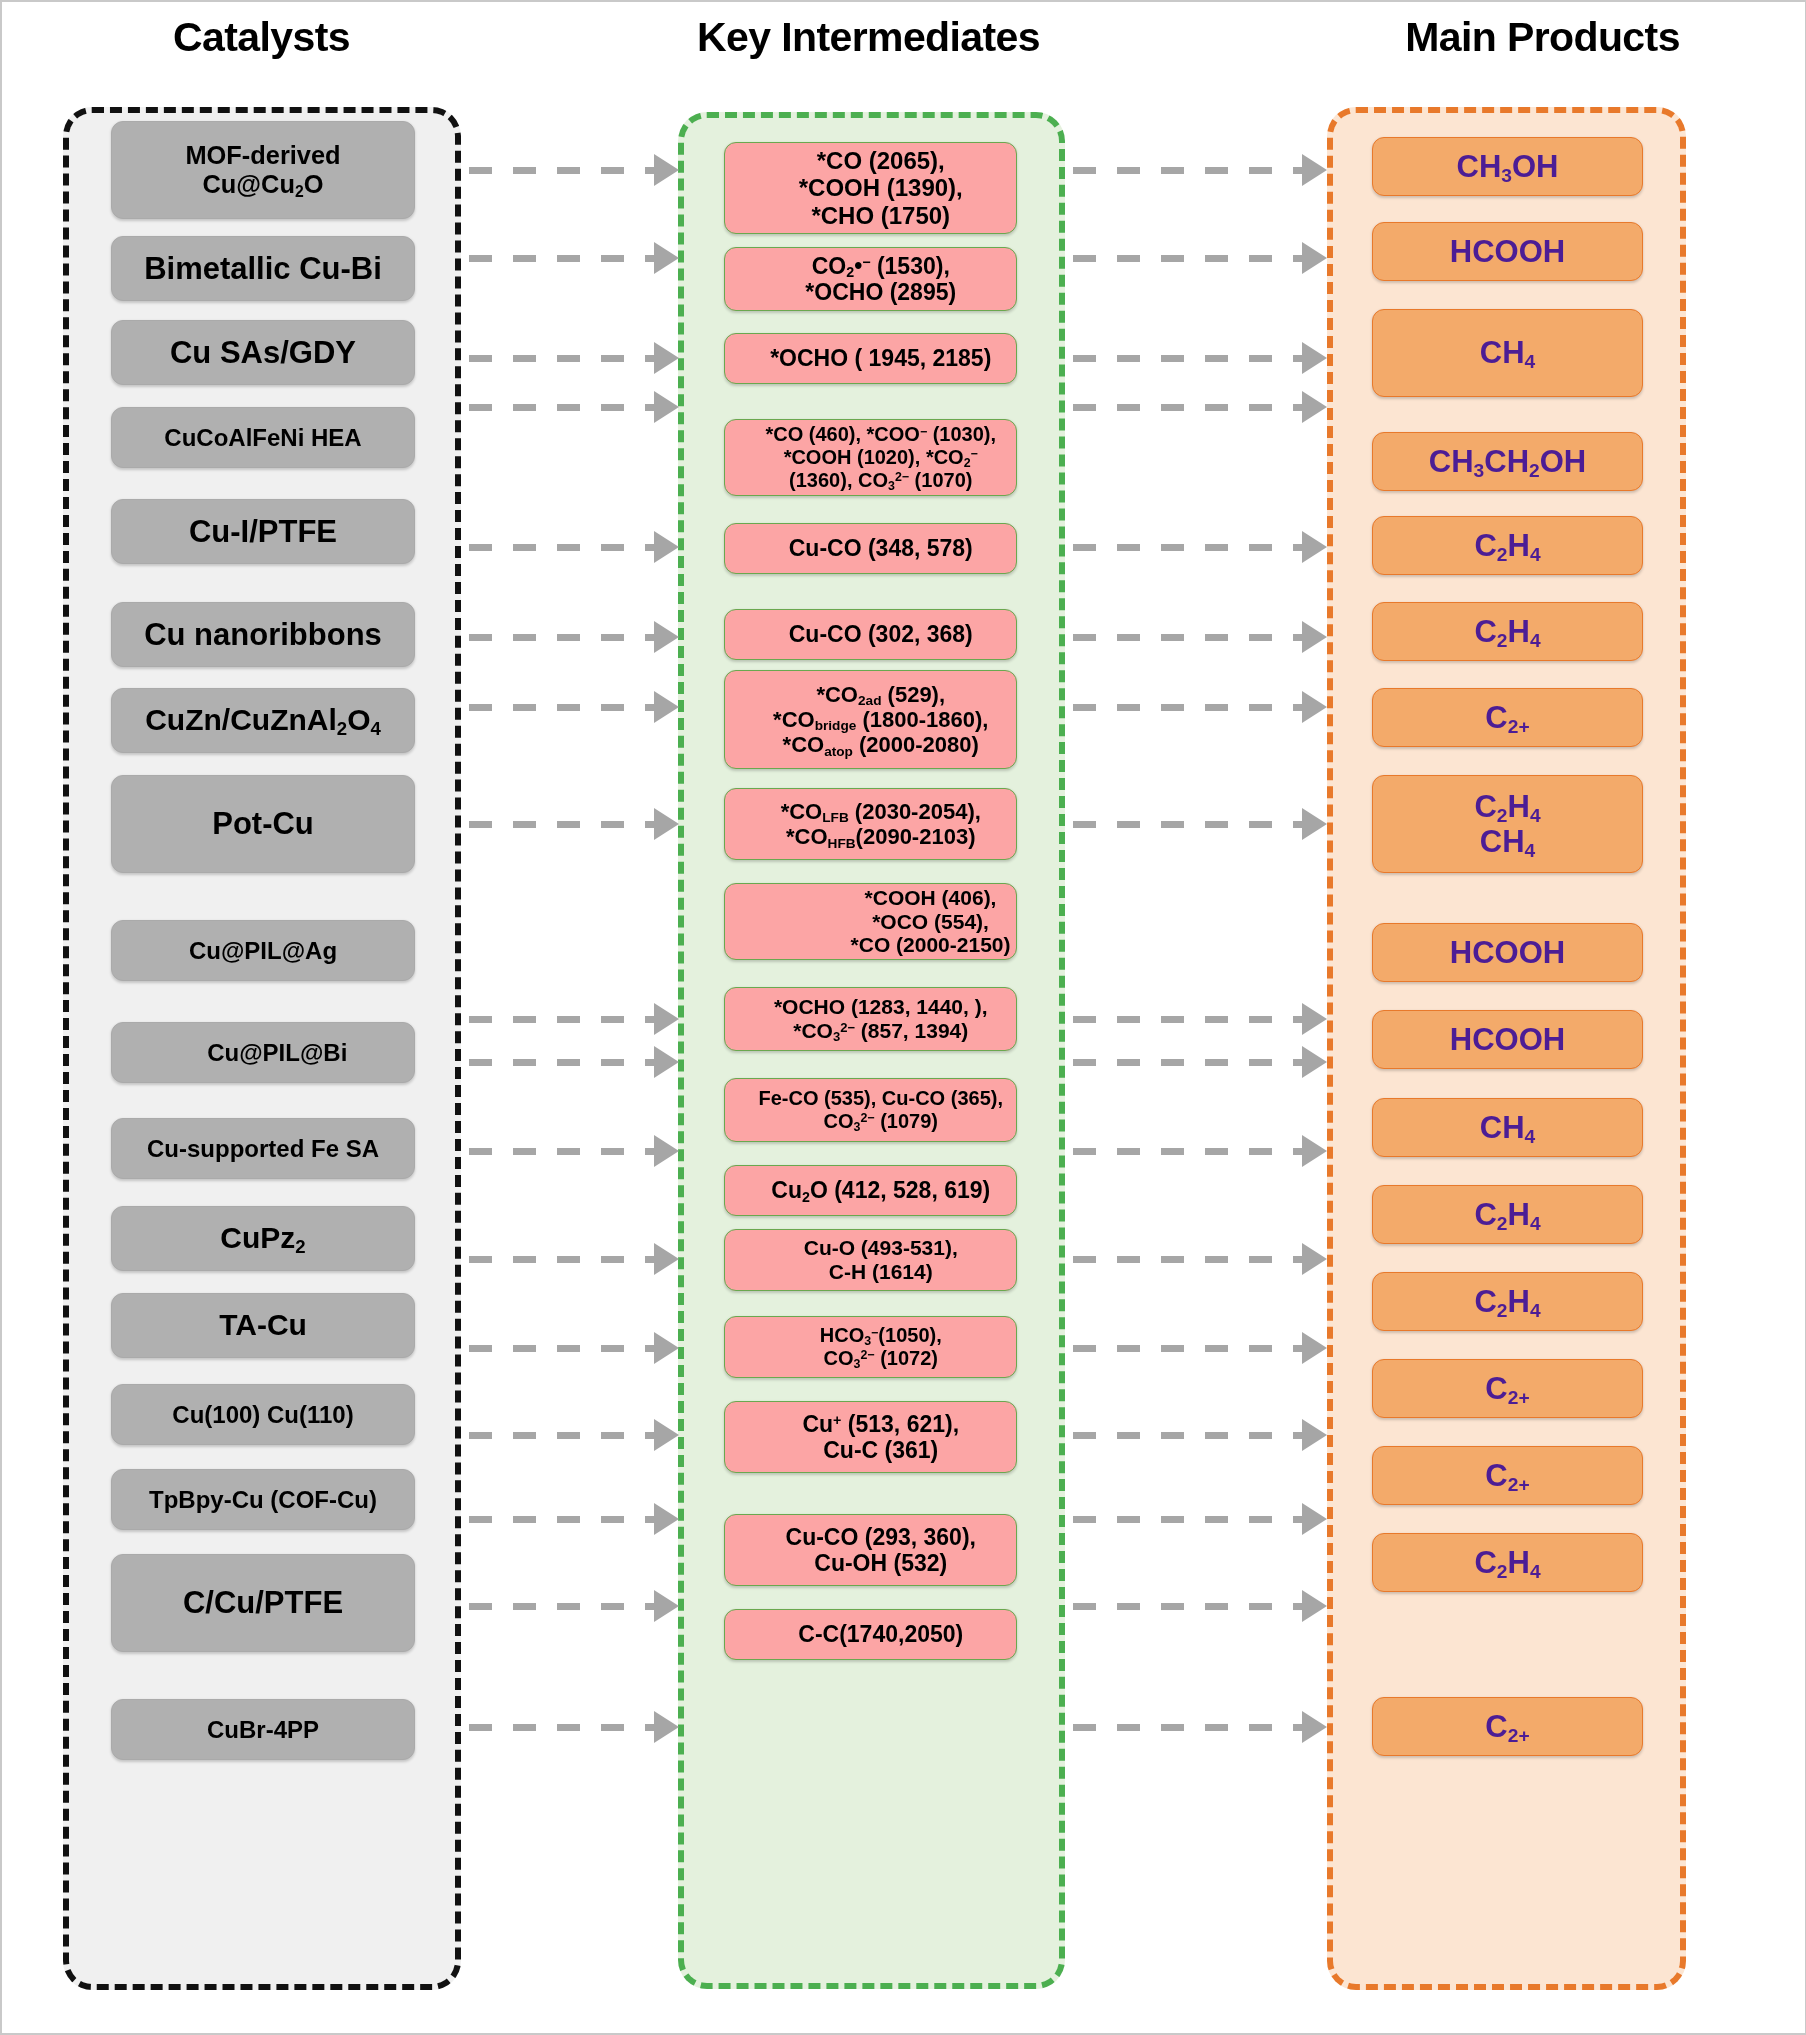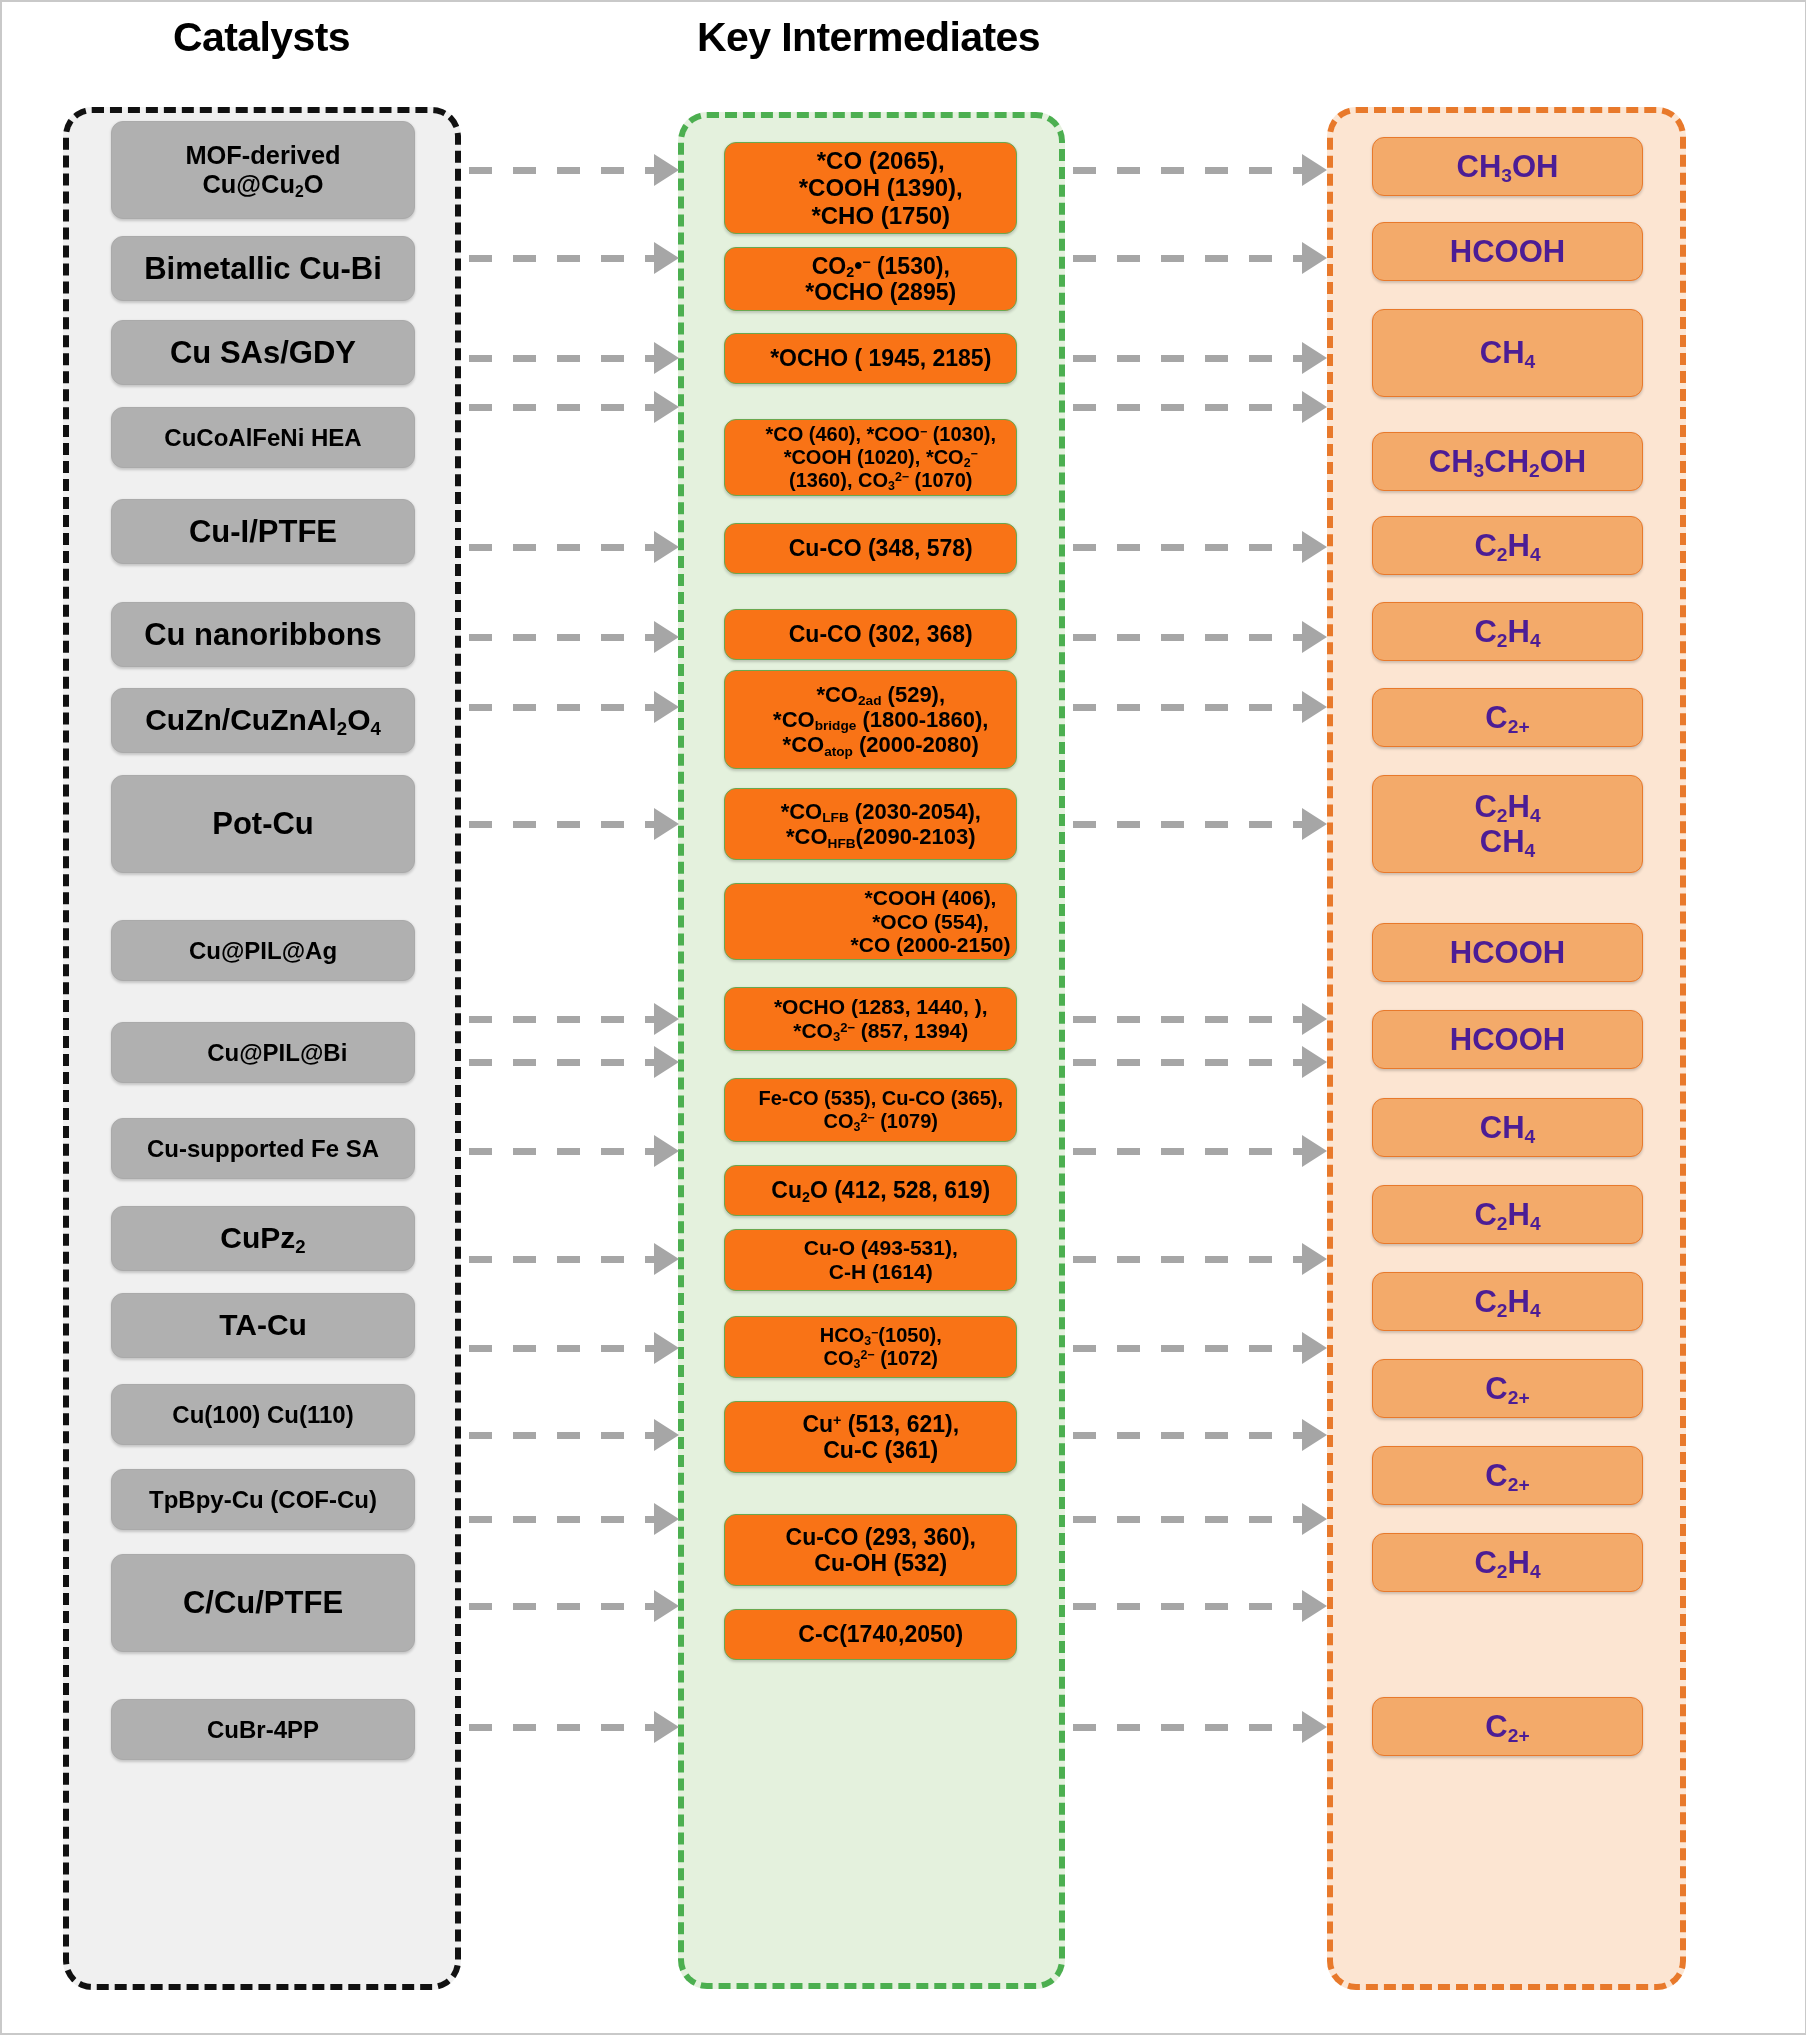--- a/index.html
+++ b/index.html
@@ -69,21 +69,21 @@
     line-height:1.14;
     padding:2.2px 5.5px;
     box-shadow:0 1.7px 2.8px rgba(0,0,0,0.18);
   }
   .box-cat{
     background:#b0b0b0;
     color:#000;
     border:0.6px solid #aaa;
   }
   .box-int{
-    background:#f97316;
+    background:#fca5a5;
     color:#000;
     border:1.1px solid #6aa84f;
     padding-left:26px;
   }
   .box-prod{
     background:#f3aa6a;
     color:#4c1d95;
     border:1.1px solid #e8792b;
   }
 
@@ -112,20 +112,21 @@
   sub{font-size:0.62em;vertical-align:baseline;position:relative;top:0.26em;}
   sup{font-size:0.62em;vertical-align:baseline;position:relative;top:-0.46em;}
 </style>
 </head>
 <body>
 
 <div id="page">
 
   <div class="hdr" id="hdr-cat">Catalysts</div>
   <div class="hdr" id="hdr-int">Key Intermediates</div>
+  <div class="hdr" id="hdr-prod">Main Products</div>
 
   <div class="col" id="col-cat"></div>
   <div class="col" id="col-int"></div>
   <div class="col" id="col-prod"></div>
 
   <div id="boxes-layer">
       <div class="box box-cat" style="left: 109px; width: 304px; top: 119px; height: 98px; font-size: 25.4px;">
         <span>MOF-derived<br>Cu@Cu<sub>2</sub>O</span>
       </div>
       <div class="box box-int" style="left: 722px; width: 293px; top: 140px; height: 92px; font-size: 24px;">

